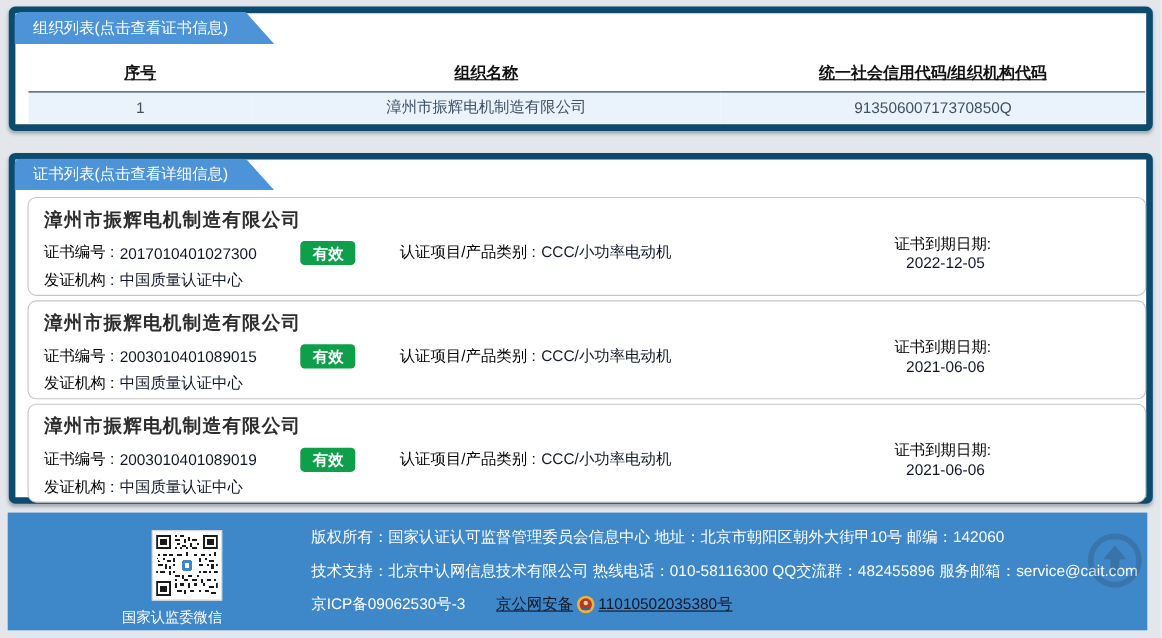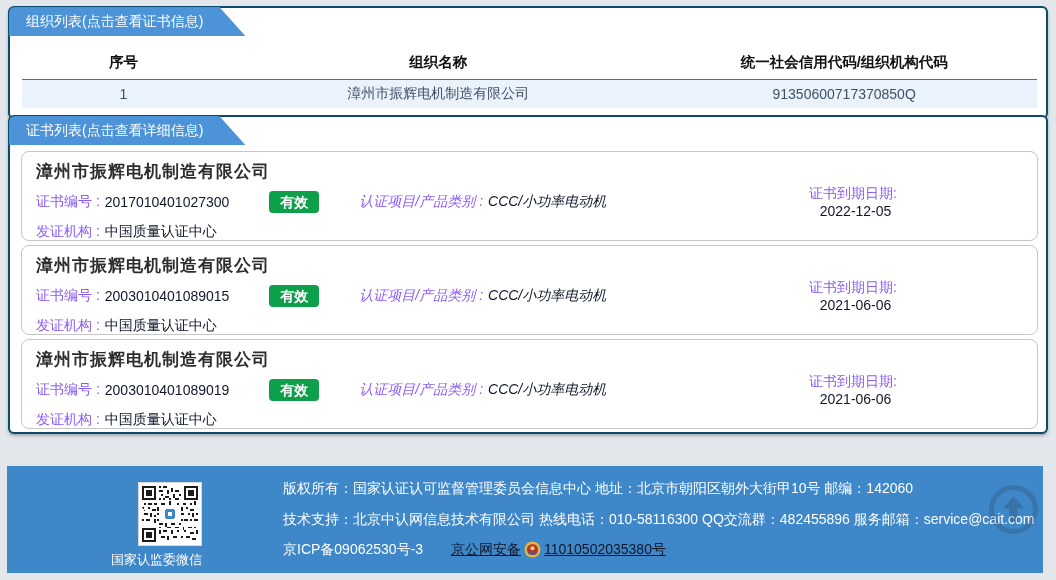--- a/index.html
+++ b/index.html
@@ -8,26 +8,26 @@
     background:#e3e7eb;
     font-family:"Liberation Sans","DejaVu Sans",sans-serif;
     overflow:hidden;
   }
   .page { position:relative; width:1056px; height:580px; }
 
   
   .panel {
     position:absolute; left:8px; width:1040px;
     background:#ffffff;
-    border:2px solid #0c4a6e;
+    border:6px solid #0c4a6e;
     border-radius:6px;
     box-shadow:0 2px 3px rgba(90,100,110,.45);
   }
   .panel-org  { top:6px;   height:113px; }
-  .panel-cert { top:115px; height:319px; }
+  .panel-cert { top:139px; height:319px; }
 
   .panel-tab {
     position:absolute; top:-1px; left:-1px;
     height:29px; line-height:29px;
     padding:0 42px 0 17px;
     background:#4d93d7;
     color:#ffffff; font-size:14px;
     border-top-left-radius:6px;
     clip-path:polygon(0 0, calc(100% - 26px) 0, 100% 100%, 0 100%);
     cursor:pointer; white-space:nowrap;
@@ -35,20 +35,21 @@
 
   
   .org-table {
     position:absolute; top:38px; left:12px;
     width:1015px; border-collapse:collapse; table-layout:fixed;
   }
   .org-table th {
     height:33px; font-size:14.5px; font-weight:bold; color:#111;
     vertical-align:middle;
     border-bottom:1px solid #5f6b76;
+    text-decoration:underline;
   }
   .org-table td {
     height:29px; font-size:14px; color:#3f5063;
     text-align:center; vertical-align:middle;
     background:#eaf3fc;
   }
   .col-index { width:20%; } .col-name { width:42%; } .col-code { width:38%; }
   .org-table tbody tr { cursor:pointer; }
 
   
@@ -61,30 +62,30 @@
     margin-bottom:4px;
     padding:8px 14px 0 14px;
     cursor:pointer;
   }
   .cert-company {
     font-family:"Liberation Serif","DejaVu Serif",serif;
     font-weight:bold; font-size:17px; color:#2d2d2d;
     line-height:24px; letter-spacing:1px;
   }
   .cert-row { display:flex; align-items:center; height:30px; font-size:14px; margin-top:3px; }
-  .cert-label { color:#8b5cf6; }
+  .cert-label { color:#000000; }
   .cert-value { color:#0f172a; margin-left:5px; }
   .status-badge {
     display:inline-block; margin-left:40px;
     background:#0d9f4a; color:#fff; font-weight:bold; font-size:14px;
     line-height:22px; padding:0 11px; border-radius:4px;
   }
-  .cert-project { margin-left:40px; display:flex; align-items:center;font-style:italic; }
+  .cert-project { margin-left:40px; display:flex; align-items:center; }
   .cert-expiry  { margin-left:auto; margin-right:126px; display:flex; align-items:center;flex-direction:column; }
-  .cert-issuer-row { display:flex; align-items:center; height:28px; font-size:14px; margin-top:1px; }
+  .cert-issuer-row { display:flex; align-items:flex-start; height:28px; font-size:14px; margin-top:1px; }
 
   
   .footer {
     position:absolute; left:7px; top:466px;
     width:1036px; height:107px;
     background:#3e87c8; color:#fff;
   }
   .footer-qr { position:absolute; left:75px; top:16px; width:120px; text-align:right; }
   .qr-box {
     display:inline-block; background:#fff; padding:3px;

